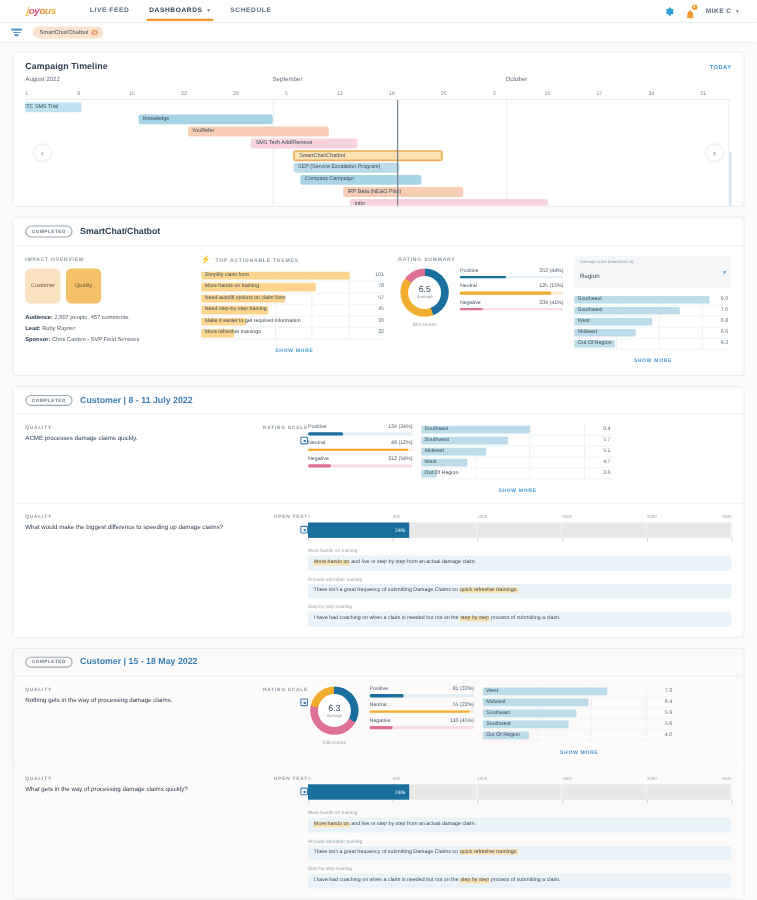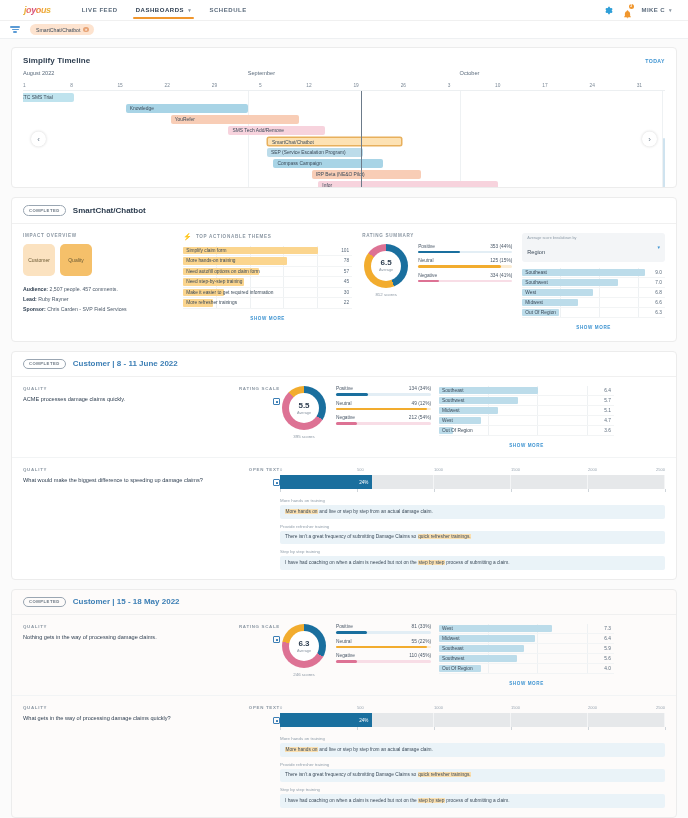--- a/index.html
+++ b/index.html
@@ -145,21 +145,21 @@
 
   
   .rating { width: 160px; }
   .rating-body { display:flex; gap:8px; align-items:flex-start; }
   .donut-wrap { width: 48px; text-align:center; }
   .donut { width: 44px; height: 44px; position: relative; border-radius:50%; margin: 0 auto;}
   .donut .hole {
     position:absolute; inset: 7px; background:#fff; border-radius:50%;
     display:flex; flex-direction:column; align-items:center; justify-content:center;
   }
-  .donut .num { font-size: 8px; font-weight:700; color:#2e3e50; line-height:1; }
+  .donut .num { font-size: 8px; font-weight:400; color:#2e3e50; line-height:1; }
   .donut .sub { font-size: 3.8px; color:#8b97a3; margin-top:1px; }
   .scores { font-size:4.4px; color:#8b97a3; margin-top:4px; }
   .bars { flex:1; }
   .bar-row { margin-bottom: 5px; }
   .bar-top { display:flex; font-size:4.8px; color:#4a5868; margin-bottom:2px;}
   .bar-top .v { margin-left:auto; }
   .bar-track { height:2.6px; border-radius:2px; }
   .bar-fill { height:100%; border-radius:2px; }
 
   
@@ -262,21 +262,21 @@
   <span class="chip">
     <span>SmartChat/Chatbot</span>
     <span class="chip-x">×</span>
   </span>
 </div>
 
 <div class="wrap">
 
   <div class="card">
     <div class="tl-head">
-      <span class="tl-title">Simplify Timeline</span>
+      <span class="tl-title">Campaign Timeline</span>
       <span class="tl-today">TODAY</span>
     </div>
     <div class="tl-months" id="tl-months">
         <div class="tl-month" style="left: 0%;">August 2022</div>
         <div class="tl-month" style="left: 35%;">September</div>
         <div class="tl-month" style="left: 68%;">October</div>
       </div>
     <div class="tl-ticks" id="tl-ticks">
         <div class="tl-tick" style="left: 0%;">1</div>
         <div class="tl-tick" style="left: 7.35294%;">8</div>
@@ -524,42 +524,33 @@
           </div>
         <div class="showmore">SHOW MORE</div>
       </div>
 
     </div>
   </div>
 
   <div class="card">
     <div class="sec-head">
       <span class="badge">COMPLETED</span>
-      <span class="sec-title blue">Customer | 8 - 11 June 2022</span>
+      <span class="sec-title blue">Customer | 8 - 11 July 2022</span>
     </div>
 
     <div class="qblock">
       <div class="qleft">
         <div class="qtag">QUALITY</div>
         <div class="qtext">ACME processes damage claims quickly.</div>
       </div>
       <div class="qmid">
         <div class="qtag">RATING SCALE</div>
         <span class="sq-icon"></span>
       </div>
       <div class="qright">
-        <div class="donut-wrap">
-          <div class="donut" id="donut-s2" style="background: conic-gradient(rgb(26, 111, 158) 0%, rgb(26, 111, 158) 34%, rgb(221, 114, 148) 34%, rgb(221, 114, 148) 88%, rgb(242, 172, 46) 88%, rgb(242, 172, 46) 100%);">
-            <div class="hole">
-              <span class="num">5.5</span>
-              <span class="sub">Average</span>
-            </div>
-          </div>
-          <div class="scores">395 scores</div>
-        </div>
         <div style="width:95px" id="rating-bars-s2">
             <div class="bar-row">
               <div class="bar-top">
                 <span>Positive</span>
                 <span class="v">134 (34%)</span>
               </div>
               <div class="bar-track" style="background: rgb(227, 238, 245);">
                 <div class="bar-fill" style="width: 34%; background: rgb(26, 111, 158);"></div>
               </div>
             </div>

